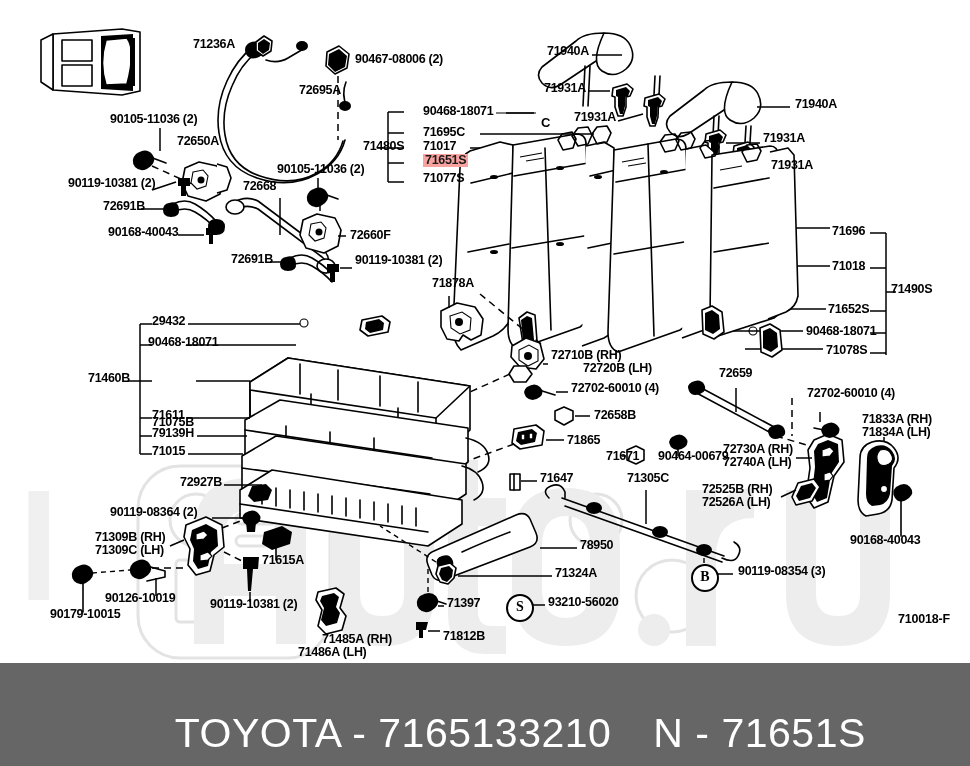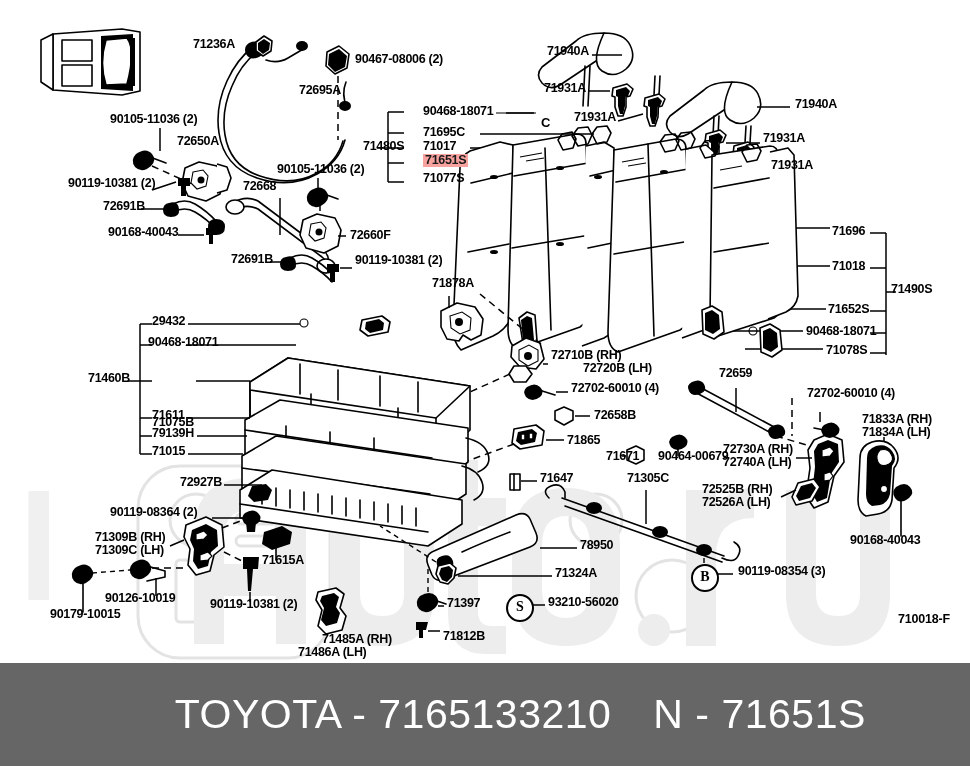--- a/index.html
+++ b/index.html
@@ -44,21 +44,21 @@
   #wm{
     position:absolute;left:0;top:0;width:970px;height:663px;
     pointer-events:none;
   }
   #wm svg{display:block;}
 
   
   #caption{
     position:absolute;left:0;top:663px;width:970px;height:103px;
     background:#666666;
-    display:flex;align-items:center;justify-content:center;
+    display:flex;justify-content:center;
   }
   #caption .ctext{
     color:#ffffff;
     font-family:"Liberation Sans", sans-serif;
     font-size:41px;
     font-weight:400;
     letter-spacing:0.5px;
     white-space:pre;
   }
   #caption .gap{display:inline-block;width:42px;}

